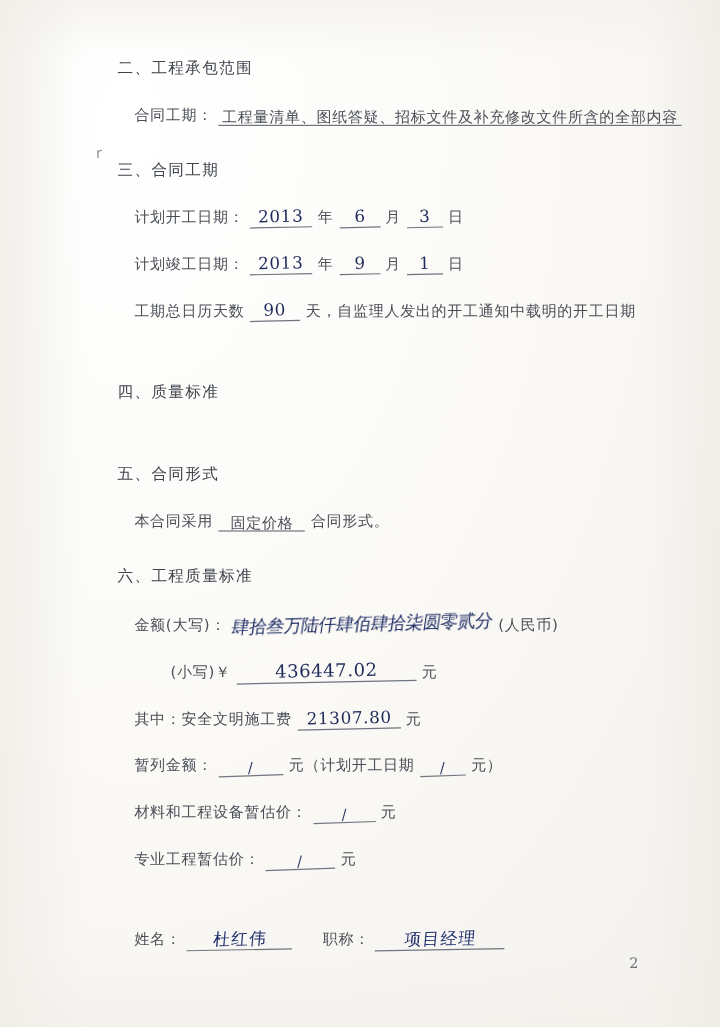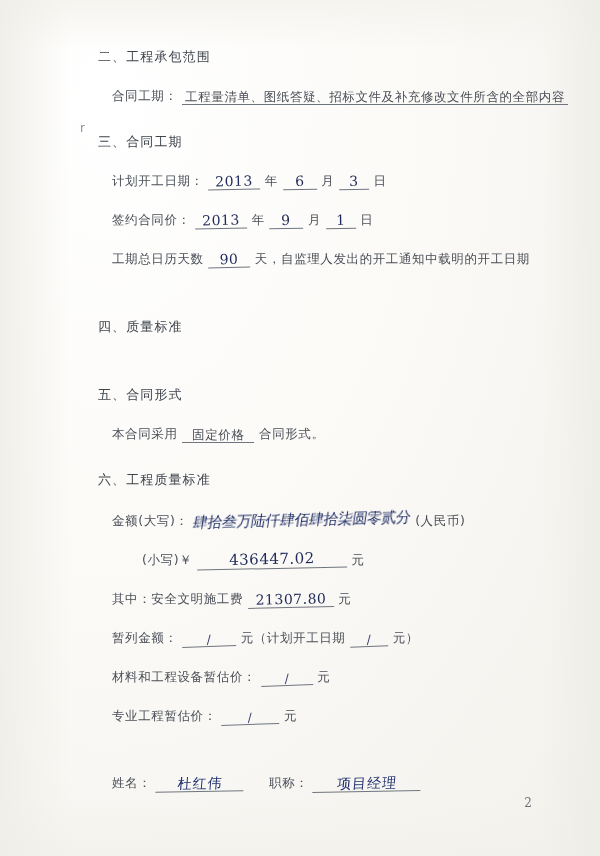--- a/index.html
+++ b/index.html
@@ -121,40 +121,40 @@
 
   <div class="tick">r</div>
 
   <div class="content">
 
     <div class="line heading">二、工程承包范围</div>
     <div class="rowgap-md"></div>
 
     <div class="line indent">
       <span>合同工期：</span>
-      <span class="u-line" style="padding:0 3px;font-family:Liberation Serif, serif;">工程量清单、图纸答疑、招标文件及补充修改文件所含的全部内容</span>
+      <span class="u-line" style="padding:0 3px;">工程量清单、图纸答疑、招标文件及补充修改文件所含的全部内容</span>
     </div>
     <div class="rowgap-lg"></div>
 
     <div class="line heading">三、合同工期</div>
     <div class="rowgap-md"></div>
 
     <div class="line indent">
       <span>计划开工日期：</span>
       <span class="u-line hw" style="width:52px">2013</span>
       <span>年</span>
       <span class="u-line hw" style="width:34px">6</span>
       <span>月</span>
       <span class="u-line hw" style="width:30px">3</span>
       <span>日</span>
     </div>
     <div class="rowgap-md"></div>
 
     <div class="line indent">
-      <span>签约合同价：</span>
+      <span>计划竣工日期：</span>
       <span class="u-line hw" style="width:52px">2013</span>
       <span>年</span>
       <span class="u-line hw" style="width:34px">9</span>
       <span>月</span>
       <span class="u-line hw" style="width:30px">1</span>
       <span>日</span>
     </div>
     <div class="rowgap-md"></div>
 
     <div class="line indent">
@@ -168,21 +168,21 @@
     <div class="line heading">四、质量标准</div>
     <div class="rowgap-md"></div>
 
     <div class="rowgap-lg"></div>
 
     <div class="line heading">五、合同形式</div>
     <div class="rowgap-md"></div>
 
     <div class="line indent">
       <span>本合同采用</span>
-      <span class="u-line" style="padding:0 10px;font-family:Liberation Serif, serif;">固定价格</span>
+      <span class="u-line" style="padding:0 10px;">固定价格</span>
       <span>合同形式。</span>
     </div>
     <div class="rowgap-lg"></div>
 
     <div class="line heading">六、工程质量标准</div>
     <div class="rowgap-md"></div>
 
     <div class="line indent">
       <span>金额(大写)：</span>
       <span class="scribble">肆拾叁万陆仟肆佰肆拾柒圆零贰分</span>

